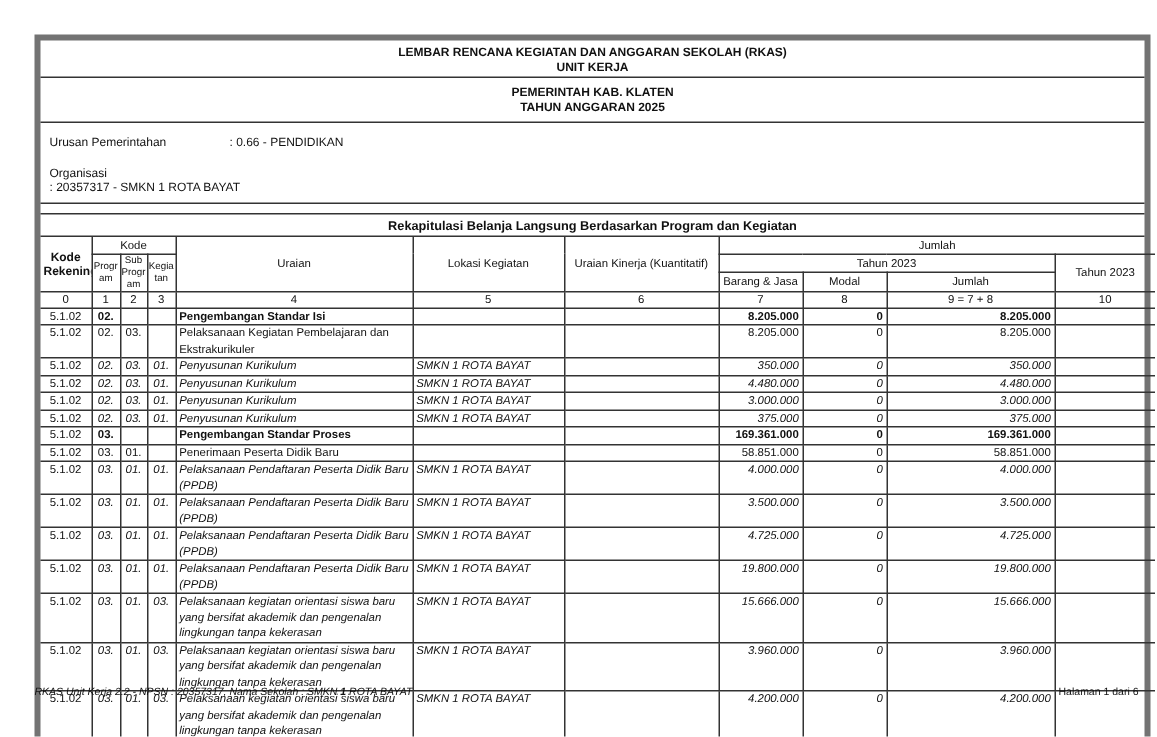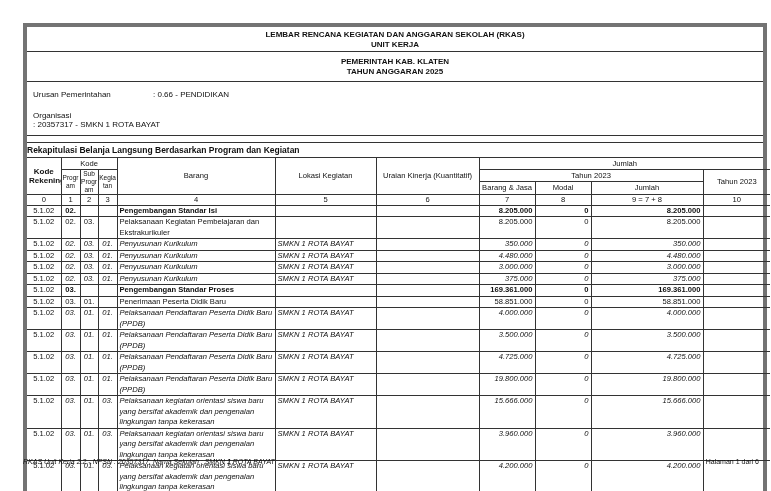--- a/index.html
+++ b/index.html
@@ -4,21 +4,21 @@
 <style>
   html,body{margin:0;padding:0;background:#fff;}
   body{width:771px;height:491px;position:relative;font-family:"Liberation Sans",sans-serif;color:#111;overflow:hidden;}
   .sheet{position:absolute;left:23px;top:23px;width:744px;border:4px solid #737373;box-sizing:border-box;}
   .hdr{border-bottom:1px solid #333;text-align:center;font-weight:bold;font-size:8px;line-height:10px;}
   .hdr1{height:25px;padding-top:3px;box-sizing:border-box;}
   .hdr2{height:30px;padding-top:5px;box-sizing:border-box;}
   .info{height:53px;border-bottom:1px solid #333;font-size:8px;position:relative;}
   .info .row{position:absolute;left:6px;display:flex;}
   .info .lbl{width:100px;}
-  .rekap{height:14px;border-bottom:1px solid #333;text-align:left;font-weight:bold;font-size:8.5px;line-height:14px;}
+  .rekap{height:14px;border-bottom:1px solid #333;text-align:center;font-weight:bold;font-size:8.5px;line-height:14px;}
   table{border-collapse:collapse;width:743px;table-layout:fixed;font-size:7.6px;}
   td,th{border:1px solid #333;padding:0 2px;vertical-align:top;overflow:hidden;}
   th{font-weight:normal;text-align:center;vertical-align:middle;line-height:9px;}
   table tr:first-child th{border-top:none;}
   table tr td:first-child, table tr th:first-child{border-left:none;}
   table tr td:last-child, table tr th:last-child{border-right:none;margin-left:33px;}
   .num{text-align:center;height:10px;line-height:10px;}
   td{line-height:10.5px;}
   .b{font-weight:bold;}
   .i{font-style:italic;}
@@ -64,21 +64,21 @@
         <col style="width:103px">
       <col style="width:56px">
         <col style="width:56px">
         <col style="width:112px">
         <col style="width:67px">
     </colgroup>
     <thead>
       <tr style="height:11px;">
         <th rowspan="3" class="b" style="font-size:8px;">Kode Rekening</th>
         <th colspan="3">Kode</th>
-        <th rowspan="3">Barang</th>
+        <th rowspan="3">Uraian</th>
         <th rowspan="3">Lokasi Kegiatan</th>
         <th rowspan="3">Uraian Kinerja (Kuantitatif)</th>
         <th colspan="4">Jumlah</th>
       </tr>
       <tr style="height:11px;">
         <th rowspan="2" style="font-size:6.5px;padding:0;line-height:8px;">Progr am</th>
         <th rowspan="2" style="font-size:6.5px;padding:0;line-height:8px;">Sub Progr am</th>
         <th rowspan="2" style="font-size:6.5px;padding:0;line-height:8px;">Kegia tan</th>
         <th colspan="3">Tahun 2023</th>
         <th rowspan="2">Tahun 2023</th>

